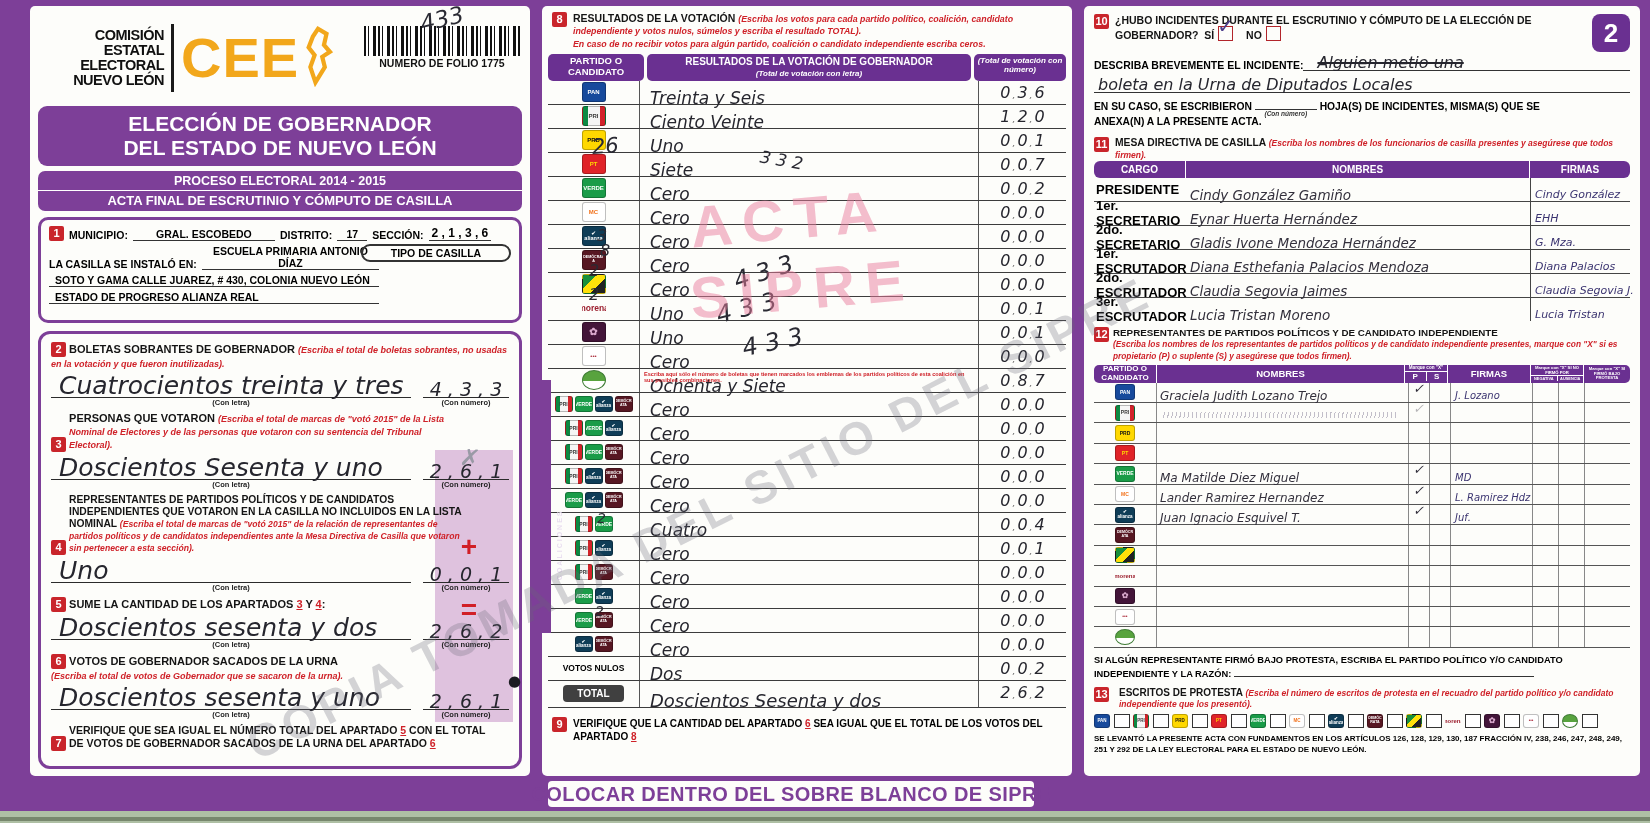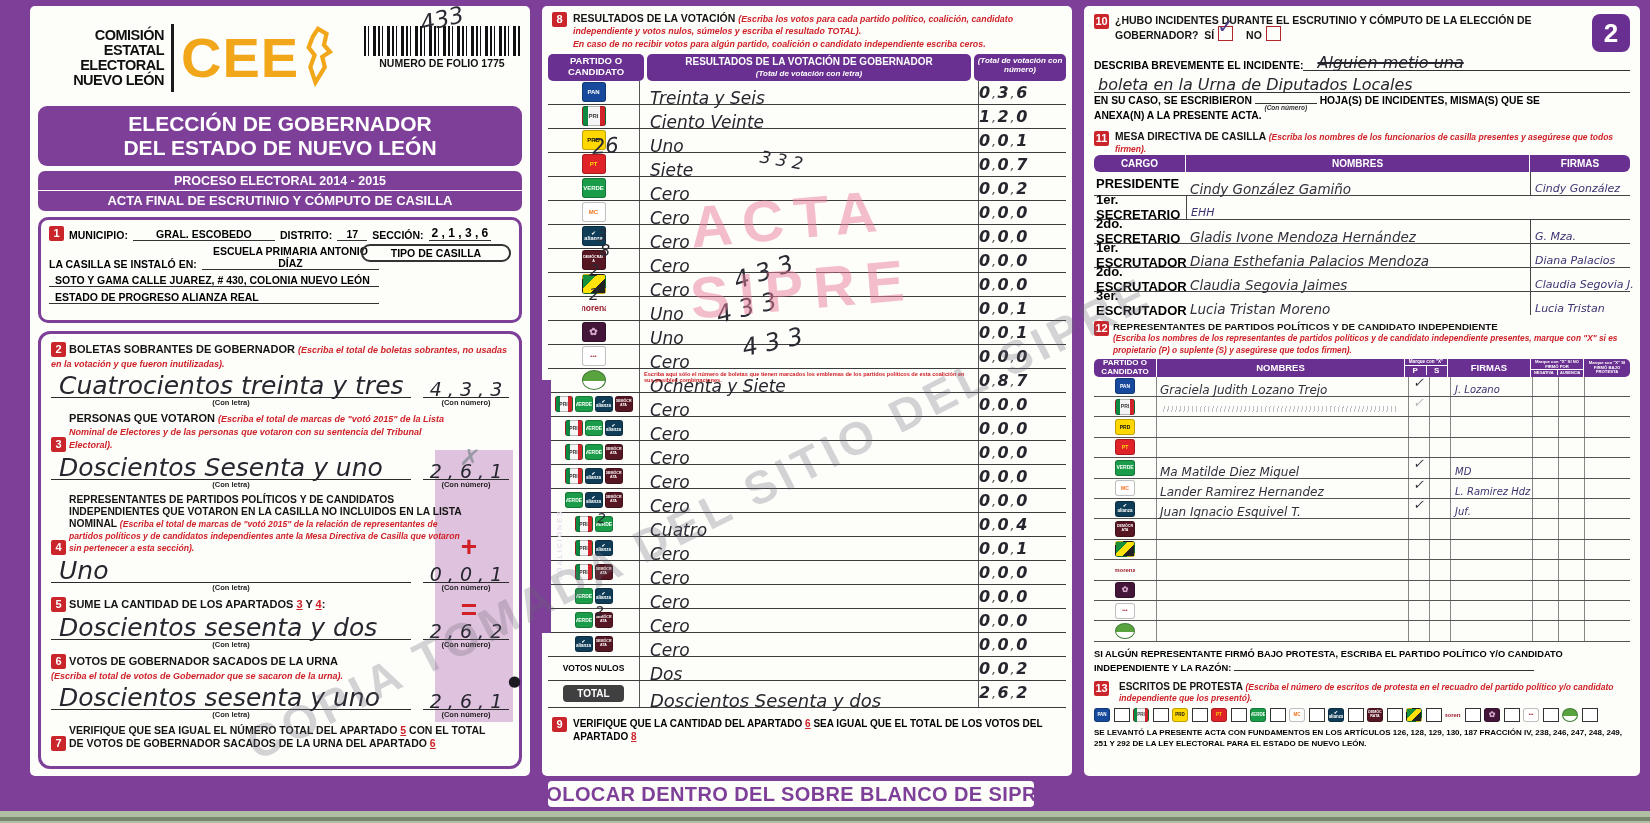--- a/index.html
+++ b/index.html
@@ -61,21 +61,21 @@
   .vhdr>div{background:#6a3091;color:#fff;text-align:center;border-radius:5px;padding:2px 2px;}
   .th1{width:92px;font-size:9.5px;font-weight:800;line-height:1.1;}
   .th2{flex:1;font-weight:800;font-size:10px;line-height:1.1;}
   .th2 i{font-size:8px;font-weight:700;}
   .th3{width:88px;font-size:8px;font-style:italic;font-weight:700;line-height:1.15;}
   #rows{margin:0 6px;position:relative;}
   .vrow{display:flex;height:23px;border-bottom:1.5px solid #3c3c3c;position:relative;align-items:center;}
   .logocell{width:92px;height:100%;border-right:1.5px solid #555;display:flex;align-items:center;justify-content:center;gap:2px;flex:none;box-sizing:border-box;}
   .letracell{flex:1;position:relative;height:100%;}
   .letracell .hand{position:absolute;bottom:-4px;left:10px;font-size:17px;}
-  .numcell{width:88px;height:100%;border-left:1.5px solid #555;text-align:left;flex:none;box-sizing:border-box;font-weight:bold;}
+  .numcell{width:88px;height:100%;border-left:1.5px solid #555;text-align:center;flex:none;box-sizing:border-box;}
   .numcell .hand{font-size:16px;line-height:23px;}
   .plogo{width:24px;height:20px;border-radius:3px;display:flex;align-items:center;justify-content:center;
          font-weight:800;font-size:6px;border:1px solid rgba(0,0,0,.25);box-sizing:border-box;overflow:hidden;text-align:center;line-height:1;}
   .plogo.sm{width:18px;height:16px;font-size:5px;}
   .coalstrip{position:absolute;left:-6px;width:9px;background:#7d3f98;z-index:3;}
   .coalstrip span{position:absolute;left:-18px;top:50%;transform:rotate(-90deg) translateX(-50%);transform-origin:center;
                   color:#e9def0;font-size:7px;font-weight:800;letter-spacing:2px;white-space:nowrap;}
   .coalnote{position:absolute;left:96px;right:92px;color:#cf2128;font-size:5.6px;font-weight:700;line-height:1.05;z-index:2;}
   .nuloslbl{font-size:8.5px;font-weight:800;}
   .totalbadge{background:#404040;color:#fff;font-weight:800;font-size:10px;padding:3px 14px;border-radius:4px;}
@@ -619,21 +619,21 @@
       </div>
       <div style="display:flex;align-items:flex-end;margin:10px 0 2px;">
         <b style="font-size:10.5px;white-space:nowrap">DESCRIBA BREVEMENTE EL INCIDENTE:</b>
         <span class="hline" style="flex:1;position:relative;height:18px">
           <span class="hand inchand strike" style="position:absolute;bottom:-2px;left:14px">Alguien metio una</span>
         </span>
       </div>
       <div class="hline" style="height:19px;position:relative">
         <span class="hand inchand" style="position:absolute;bottom:-2px;left:4px">boleta en la Urna de Diputados Locales</span>
       </div>
-      <div style="font-size:10.3px;font-weight:800;line-height:1.5">
+      <div style="font-size:10.3px;font-weight:800;margin-top:6px;line-height:1.5">
         <span>EN SU CASO, SE ESCRIBIERON</span>
         <span class="blank"><i>(Con número)</i></span>
         <span>HOJA(S) DE INCIDENTES, MISMA(S) QUE SE</span><br>
         <span>ANEXA(N) A LA PRESENTE ACTA.</span>
       </div>
     </div>
 
     <div style="margin-top:7px">
       <div class="stitle" style="font-size:10.3px;display:flex;gap:6px">
         <span class="badge">11</span>
@@ -650,20 +650,23 @@
             <div class="mcargo">PRESIDENTE</div>
             <div class="mnombre">
               <span class="hand">Cindy González Gamiño</span>
             </div>
             <div class="mfirma">
               <span class="sig">Cindy González</span>
             </div>
           </div>
           <div class="mrow">
             <div class="mcargo">1er. SECRETARIO</div>
+            <div class="mnombre">
+              <span class="hand">Eynar Huerta Hernández</span>
+            </div>
             <div class="mfirma">
               <span class="sig">EHH</span>
             </div>
           </div>
           <div class="mrow">
             <div class="mcargo">2do. SECRETARIO</div>
             <div class="mnombre">
               <span class="hand">Gladis Ivone Mendoza Hernández</span>
             </div>
             <div class="mfirma">

